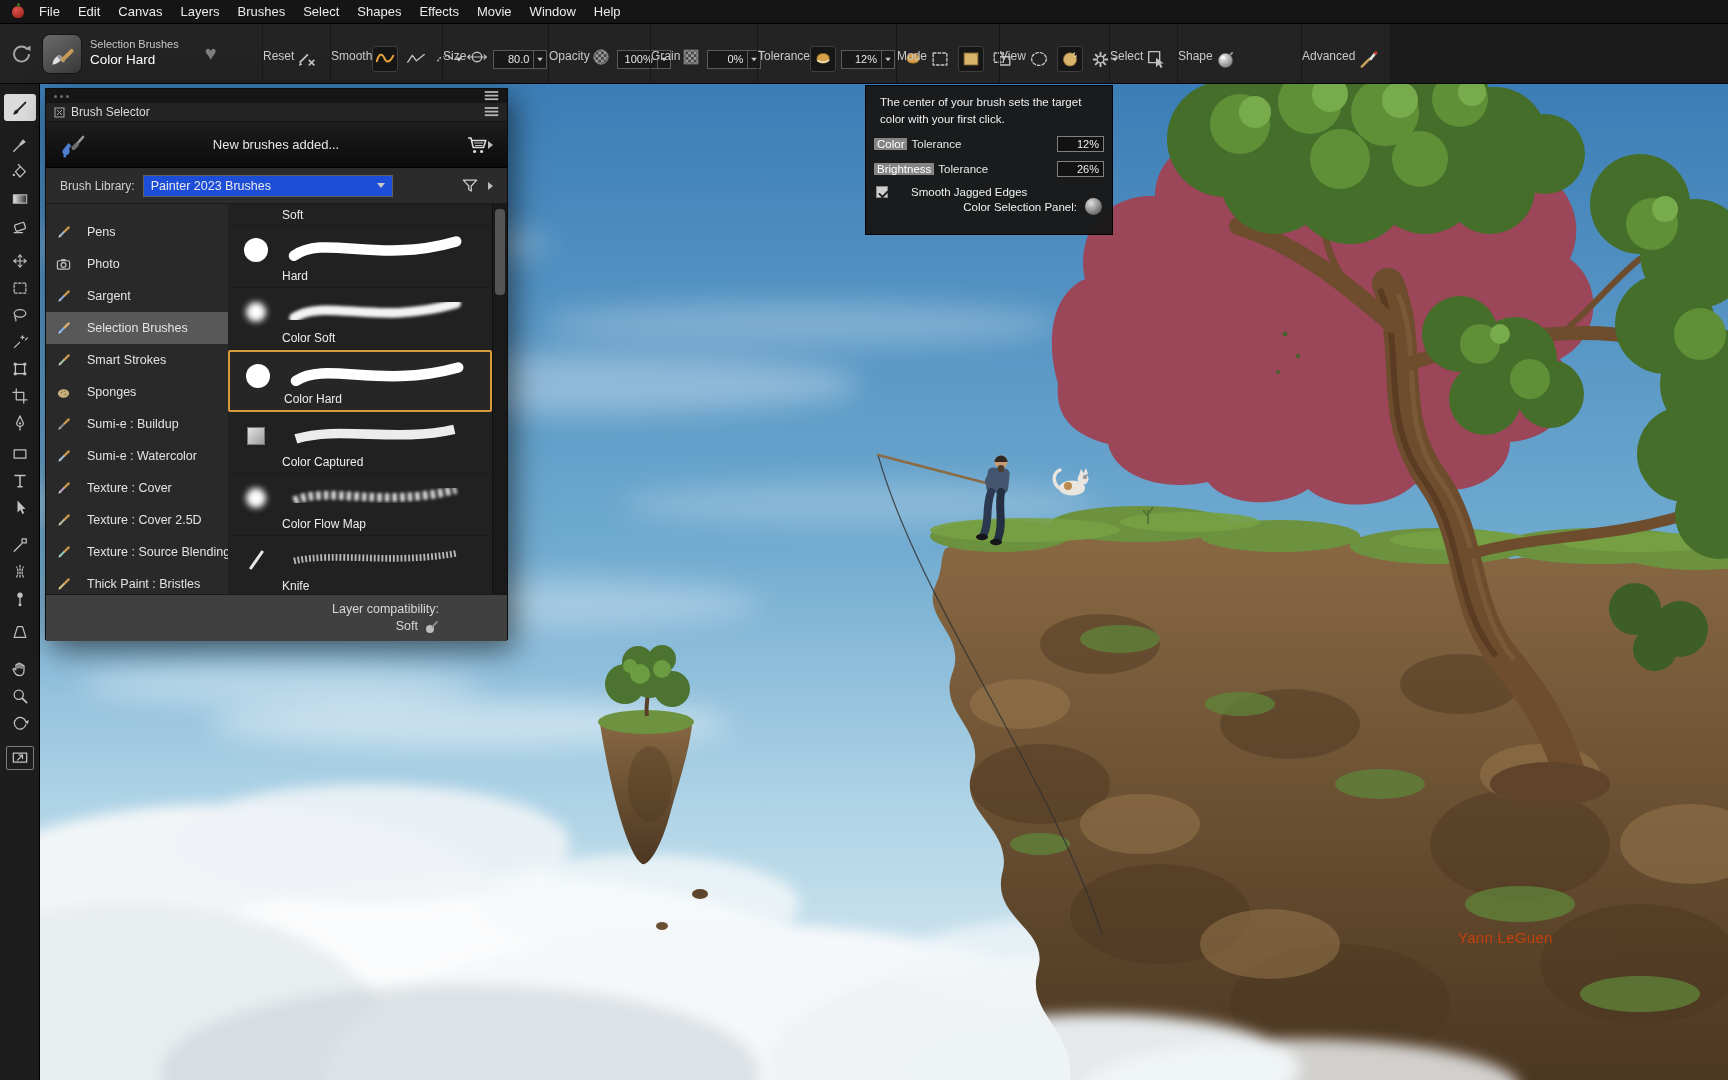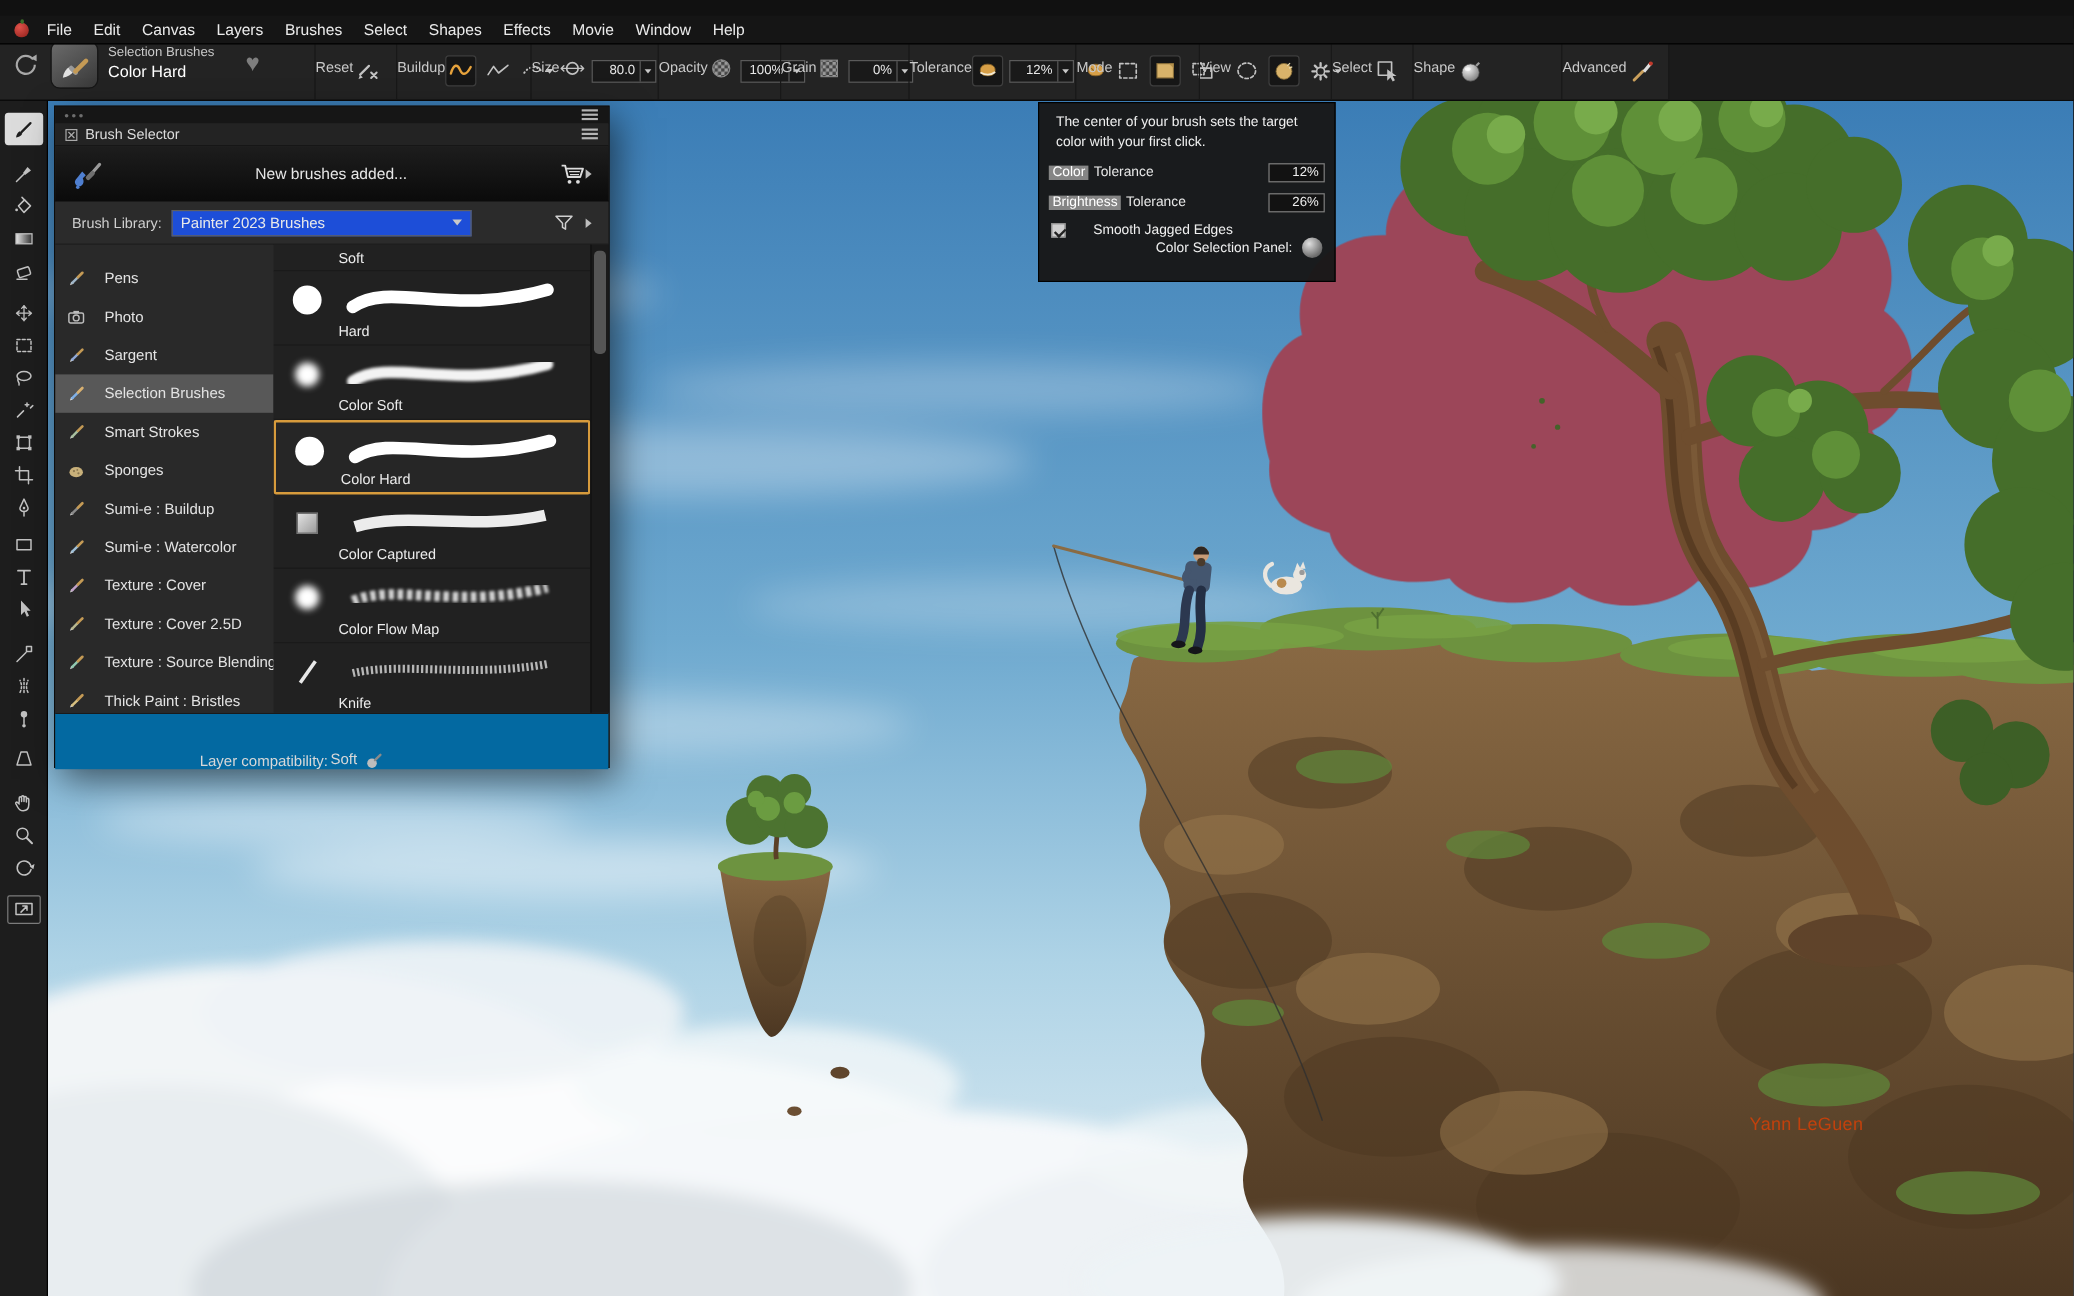--- a/index.html
+++ b/index.html
@@ -1,20 +1,20 @@
 <!DOCTYPE html>
 <html><head>
 <meta charset="utf-8">
 <style>
 *{box-sizing:border-box;margin:0;padding:0}
 html,body{width:1728px;height:1080px;overflow:hidden;background:#111;font-family:"Liberation Sans",sans-serif}
 body{position:relative}
 
 
-.menubar{position:absolute;top:13px;left:0;width:1728px;height:24px;background:#151515;display:flex;align-items:center;padding-left:10px;color:#ebebeb;font-size:13px;z-index:50;border-bottom:1px solid #000}
+.menubar{position:absolute;top:0;left:0;width:1728px;height:24px;background:#151515;display:flex;align-items:center;padding-left:10px;color:#ebebeb;font-size:13px;z-index:50;border-bottom:1px solid #000}
 .menubar .mi{padding:0 9px;height:24px;display:flex;align-items:center;cursor:default}
 .apple{width:12px;height:12px;border-radius:50% 50% 46% 46%;background:radial-gradient(circle at 35% 30%,#e0524a,#8f1f1a);margin:0 6px 0 2px;position:relative}
 .apple::after{content:"";position:absolute;left:5px;top:-3px;width:3px;height:4px;background:#3c6e2a;border-radius:50%}
 
 
 .toolbar{position:absolute;top:24px;left:0;width:1728px;height:60px;background:#232323;display:flex;z-index:40;border-bottom:1px solid #050505}
 .brushcluster{width:262px;display:flex;align-items:center;padding-left:8px;gap:8px}
 .circbtn{width:26px;height:26px;border-radius:50%;display:flex;align-items:center;justify-content:center}
 .brushchip{width:40px;height:40px;border-radius:8px;background:linear-gradient(145deg,#6b6b6b,#383838);border:1px solid #161616;display:flex;align-items:center;justify-content:center}
 .brushlabels{display:flex;flex-direction:column;line-height:1.25}
@@ -72,21 +72,21 @@
 .dabwrap{width:40px;height:40px;display:flex;align-items:center;justify-content:center;flex:0 0 auto}
 .dab-hard{width:24px;height:24px;border-radius:50%;background:#fff}
 .dab-soft{width:20px;height:20px;border-radius:50%;background:#fff;filter:blur(3px)}
 .dab-square{width:18px;height:18px;background:linear-gradient(135deg,#e3e3e3,#9a9a9a);border:1px solid #777}
 .dab-line{width:3px;height:22px;background:#e8e8e8;transform:rotate(35deg)}
 .strokesvg{width:186px;height:42px}
 .vlabel{position:absolute;left:54px;bottom:4px;font-size:12px;color:#ececec}
 .variant.partial .vlabel{left:54px;bottom:3px}
 .scroll{width:15px;background:#1a1a1a;border-left:1px solid #101010;position:relative}
 .thumb{position:absolute;left:2px;top:5px;width:10px;height:86px;background:#555;border-radius:4px}
-.pfoot{height:47px;background:#0369a1;border-top:1px solid #1a1a1a;display:flex;flex-direction:row;align-items:flex-end;justify-content:center;padding-right:68px;gap:2px}
+.pfoot{height:47px;background:#404040;border-top:1px solid #1a1a1a;display:flex;flex-direction:column;align-items:flex-end;justify-content:center;padding-right:68px;gap:2px}
 .pfoot .fl1{font-size:12.5px;color:#d8d8d8}
 .pfoot .fl2{font-size:12.5px;color:#d8d8d8;display:flex;align-items:center;gap:5px}
 
 
 .popup{position:absolute;top:85px;left:865px;width:248px;height:150px;background:rgba(24,24,24,.97);z-index:70;border:1px solid #000;color:#f0f0f0;font-size:11.5px;padding:8px 8px 0 8px}
 .popup .pline{line-height:1.45;padding-left:6px}
 .prow{display:flex;align-items:center;justify-content:space-between;margin-top:9px}
 .prow .plab{display:flex;align-items:center}
 .prow .hl{background:#858585;color:#fff;padding:0 3px}
 .prow .rest{margin-left:4px;color:#e8e8e8}
@@ -181,21 +181,21 @@
         <svg viewBox="0 0 24 24" width="22" height="22">
             <path class="tg" d="M4.5 15.5L12.5 7.5" style="stroke-width:2"></path>
             <polygon points="4.5,15.5 3,19.5 7,18" fill="#c2c2c2"></polygon>
             <path class="tg" d="M14.5 13.5l5 5M19.5 13.5l-5 5" style="stroke-width:1.8"></path>
           </svg>
       </span>
     </div>
   </div>
 
   <div class="tsection" style="width:112px">
-    <span class="tlabel">Buildup</span>
+    <span class="tlabel">Smooth</span>
     <div class="trow">
       <span class="tbtn pressed">
         <svg viewBox="0 0 24 24" width="22" height="22">
             <path d="M3 14.5C5.5 5.5 9 6 11 10.5s5 7.5 10-2" stroke="#e6a23c" stroke-width="2.2" fill="none" stroke-linecap="round"></path>
           </svg>
       </span>
       <span class="tbtn">
         <svg viewBox="0 0 24 24" width="22" height="22">
             <path class="tg" d="M3 15.5L8 8l4.5 6L21 7"></path>
           </svg>

